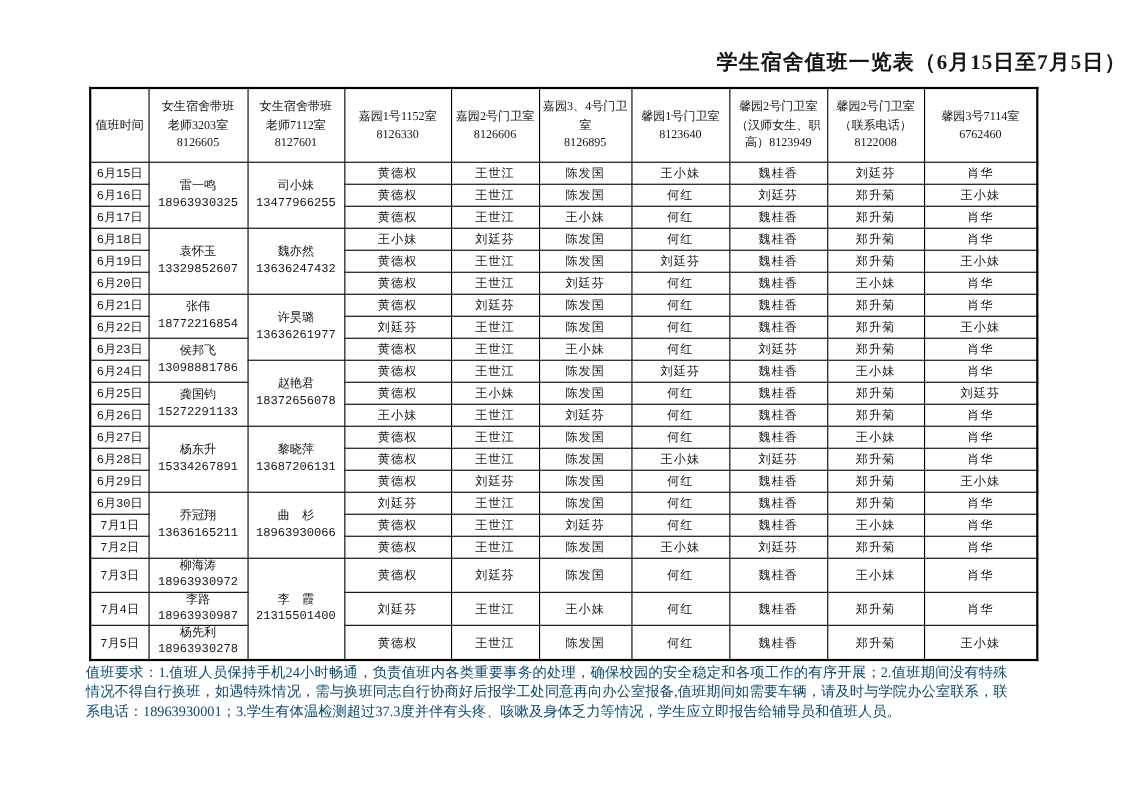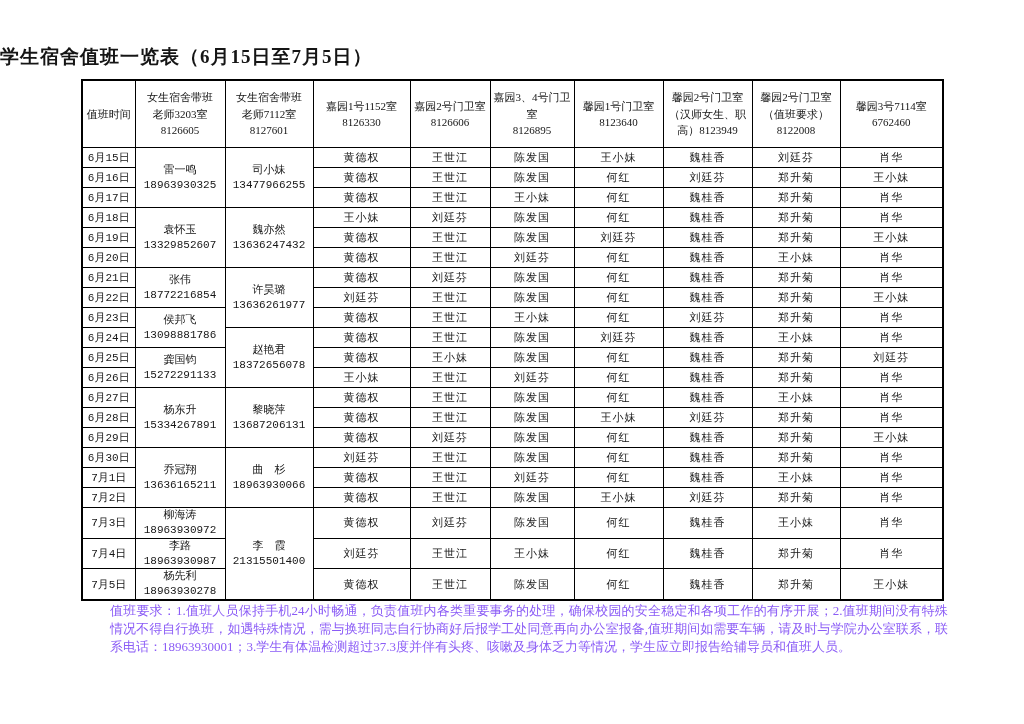--- a/index.html
+++ b/index.html
@@ -6,21 +6,21 @@
   body {
     width:1024px; height:724px;
     background:#ffffff;
     color:#151515;
     font-family:"Liberation Serif","DejaVu Serif",serif;
     position:relative;
     overflow:hidden;
   }
   .page-title {
     position:absolute; top:44px; left:0; width:1024px;
-    text-align:left;
+    text-align:right;
     font-size:19px; font-weight:bold;
     letter-spacing:1px;
   }
   table.schedule {
     position:absolute; left:81px; top:79px;
     border-collapse:collapse;
     table-layout:fixed;
     border:2px solid #000;
   }
   table.schedule th, table.schedule td {
@@ -34,22 +34,21 @@
   }
   table.schedule thead th { height:66px; line-height:1.5; }
   table.schedule tbody tr { height:20px;font-family:Liberation Mono, monospace; }
   td.date-cell { font-size:10.5px; }
   td.teacher-cell div { line-height:1.35; }
   td.duty-cell { letter-spacing:1px; }
   .notes {
     position:absolute; left:78px; top:602px; width:838px;
     font-size:13px; line-height:18px;
     text-align:justify;
-    color:#8b5cf6;
-    margin-left:32px;
+    color:#0c4a6e;
   }
 </style>
 </head>
 <body>
 
 <div class="page-title">学生宿舍值班一览表（6月15日至7月5日）</div>
 
 <table class="schedule">
   <colgroup>
     <col style="width:53px">
@@ -94,21 +93,21 @@
           <div>馨园1号门卫室</div>
           <div>8123640</div>
         </th>
         <th>
           <div>馨园2号门卫室</div>
           <div>（汉师女生、职</div>
           <div>高）8123949</div>
         </th>
         <th>
           <div>馨园2号门卫室</div>
-          <div>（值班要求）</div>
+          <div>（联系电话）</div>
           <div>8122008</div>
         </th>
         <th>
           <div>馨园3号7114室</div>
           <div>6762460</div>
         </th>
       </tr>
   </thead>
   <tbody id="table-body">
       <tr>

